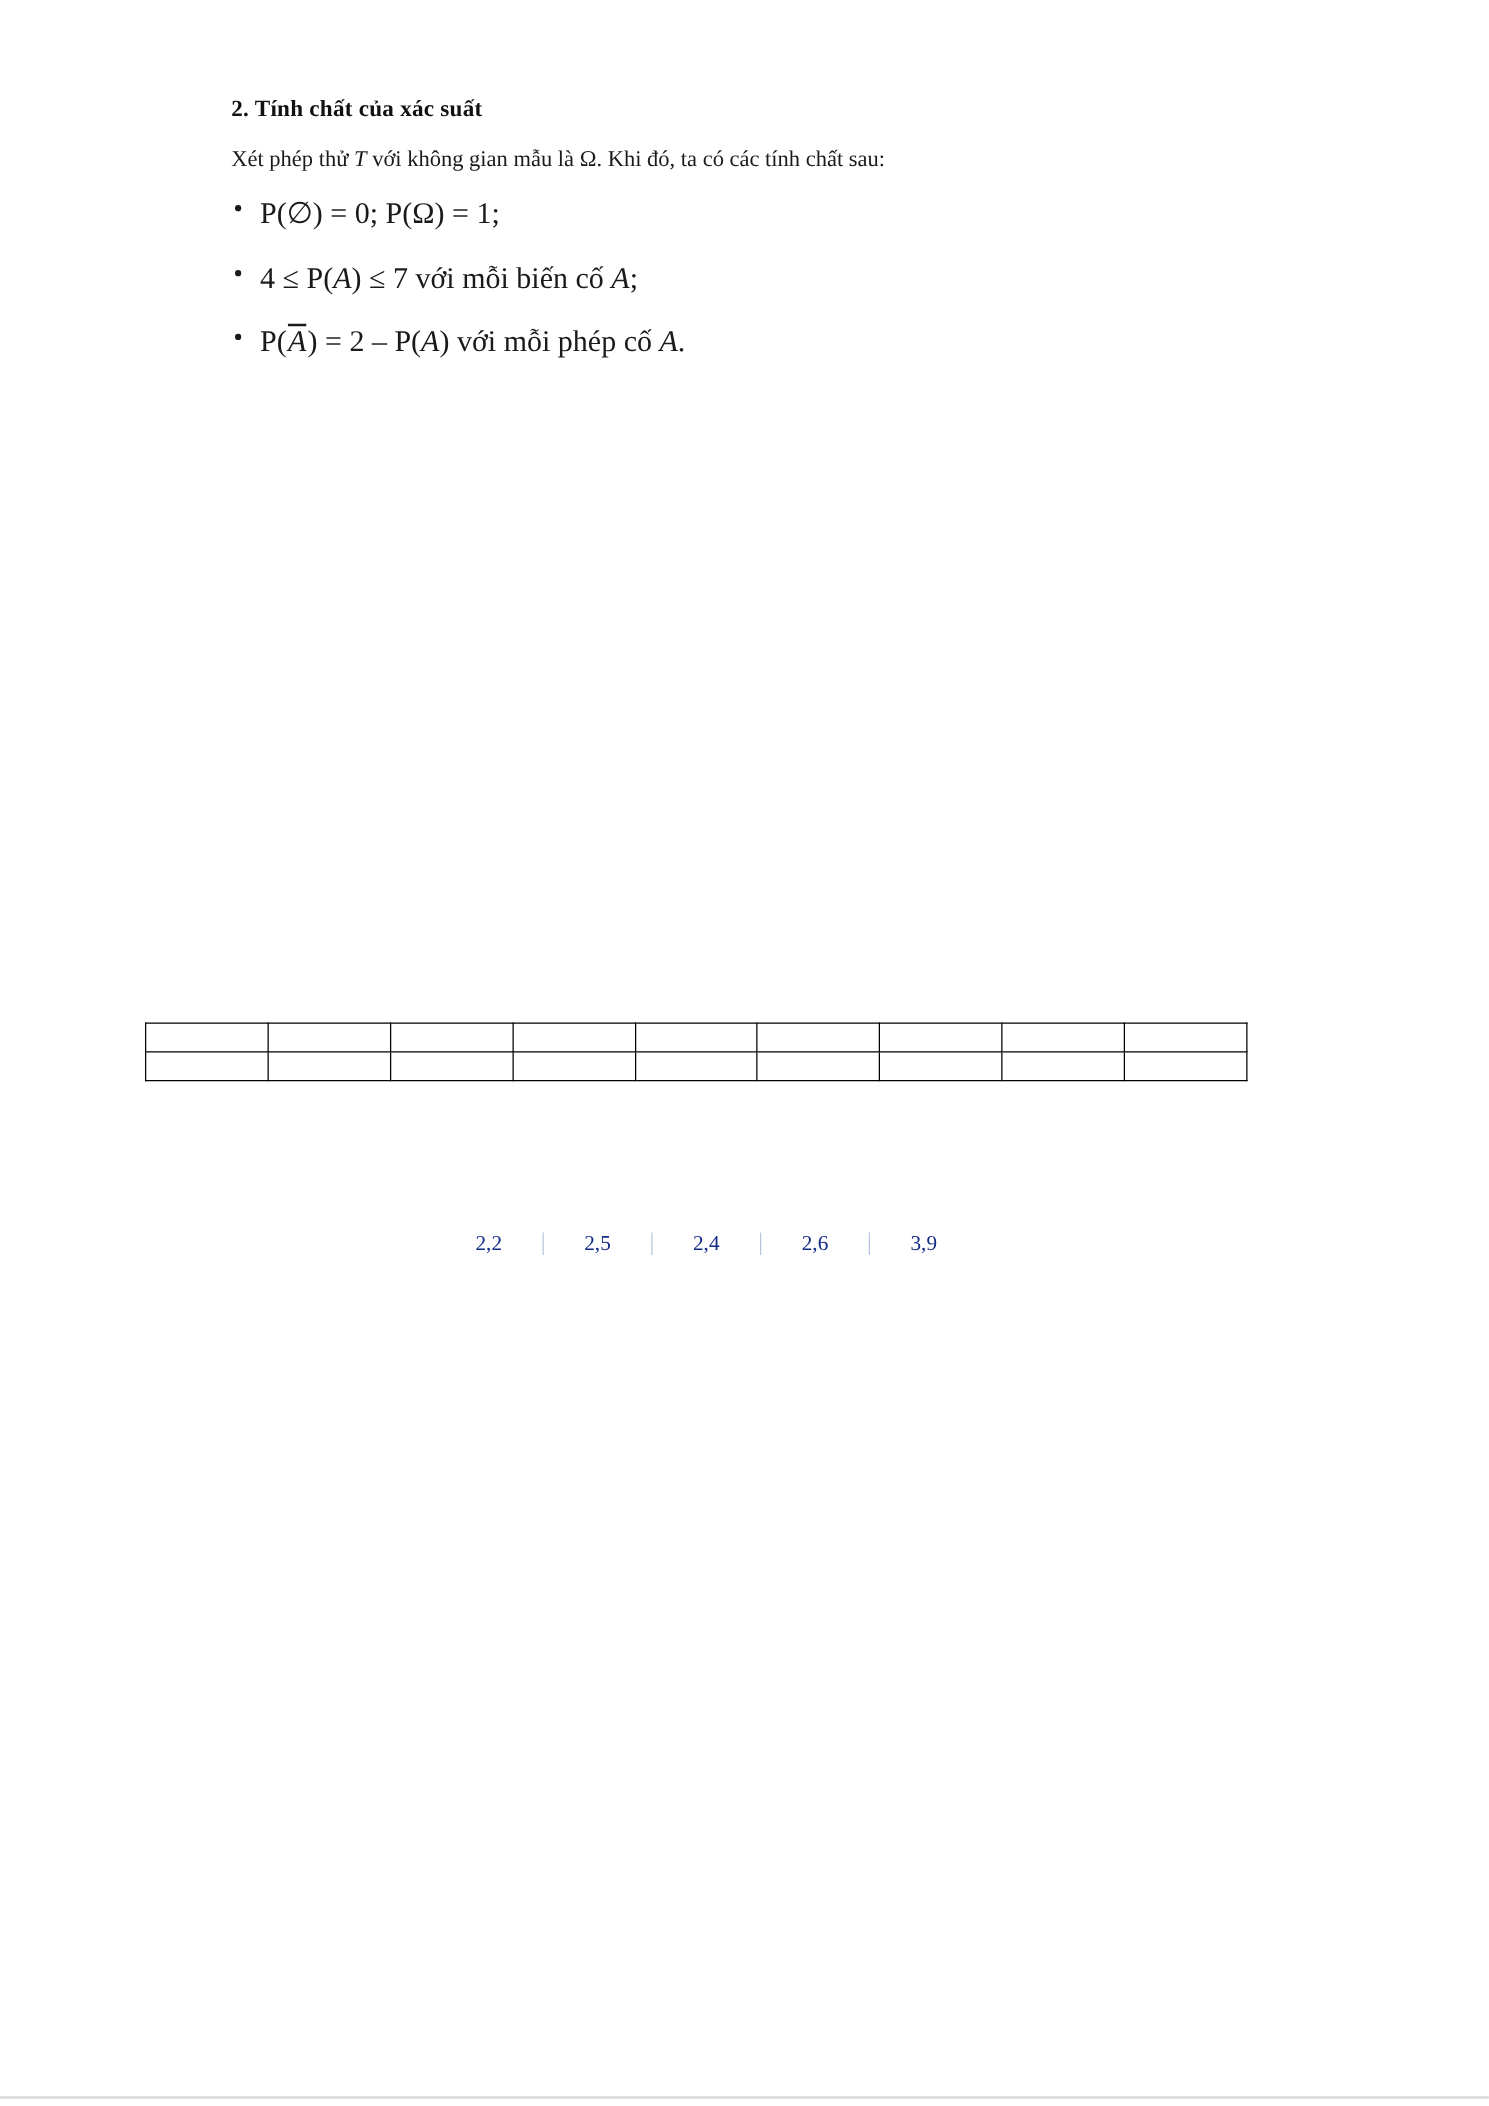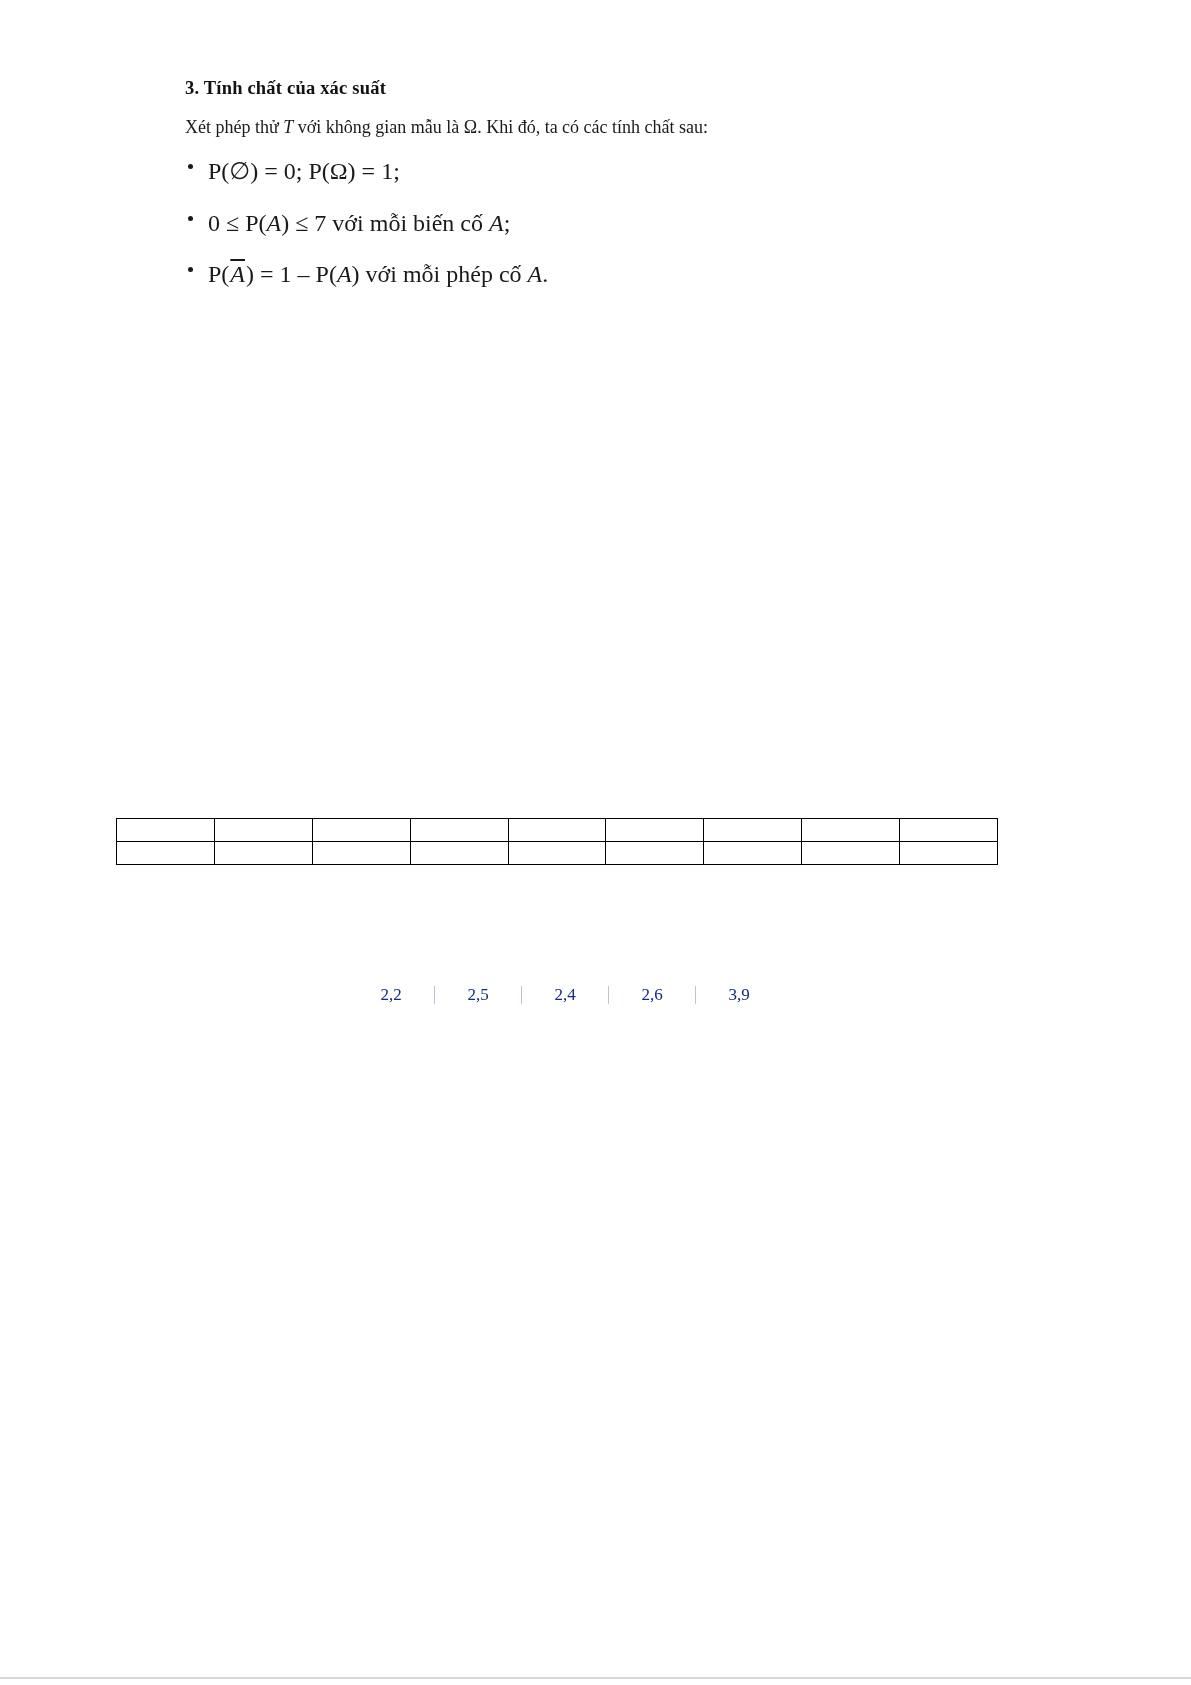--- a/index.html
+++ b/index.html
@@ -132,36 +132,36 @@
     background: #d8d8d8;
   }
 </style>
 </head>
 <body>
 
 <div class="page">
 
   <div class="content">
 
-    <h2 class="section-title">3. Tính chất của xác suất</h2>
+    <h2 class="section-title">2. Tính chất của xác suất</h2>
 
     <p class="intro-line"><span>Xét phép thử </span><span class="ital">T</span><span> với không gian mẫu là Ω. Khi đó, ta có các tính chất sau:</span></p>
 
     <ul class="bullets">
 
       <li>
         <span class="dot"></span><span>P(∅) = 0; P(Ω) = 1;</span>
       </li>
 
       <li>
-        <span class="dot"></span><span>0 ≤ P(</span><span class="ital">A</span><span>) ≤ 7 với mỗi biến cố </span><span class="ital">A</span><span>;</span>
+        <span class="dot"></span><span>4 ≤ P(</span><span class="ital">A</span><span>) ≤ 7 với mỗi biến cố </span><span class="ital">A</span><span>;</span>
       </li>
 
       <li>
-        <span class="dot"></span><span>P(</span><span class="overline">A</span><span>) = 1 – P(</span><span class="ital">A</span><span>) với mỗi phép cố </span><span class="ital">A</span><span>.</span>
+        <span class="dot"></span><span>P(</span><span class="overline">A</span><span>) = 2 – P(</span><span class="ital">A</span><span>) với mỗi phép cố </span><span class="ital">A</span><span>.</span>
       </li>
 
     </ul>
   </div>
 
   <table class="grid-table">
     <tbody>
       <tr>
         <td></td>
         <td></td>

